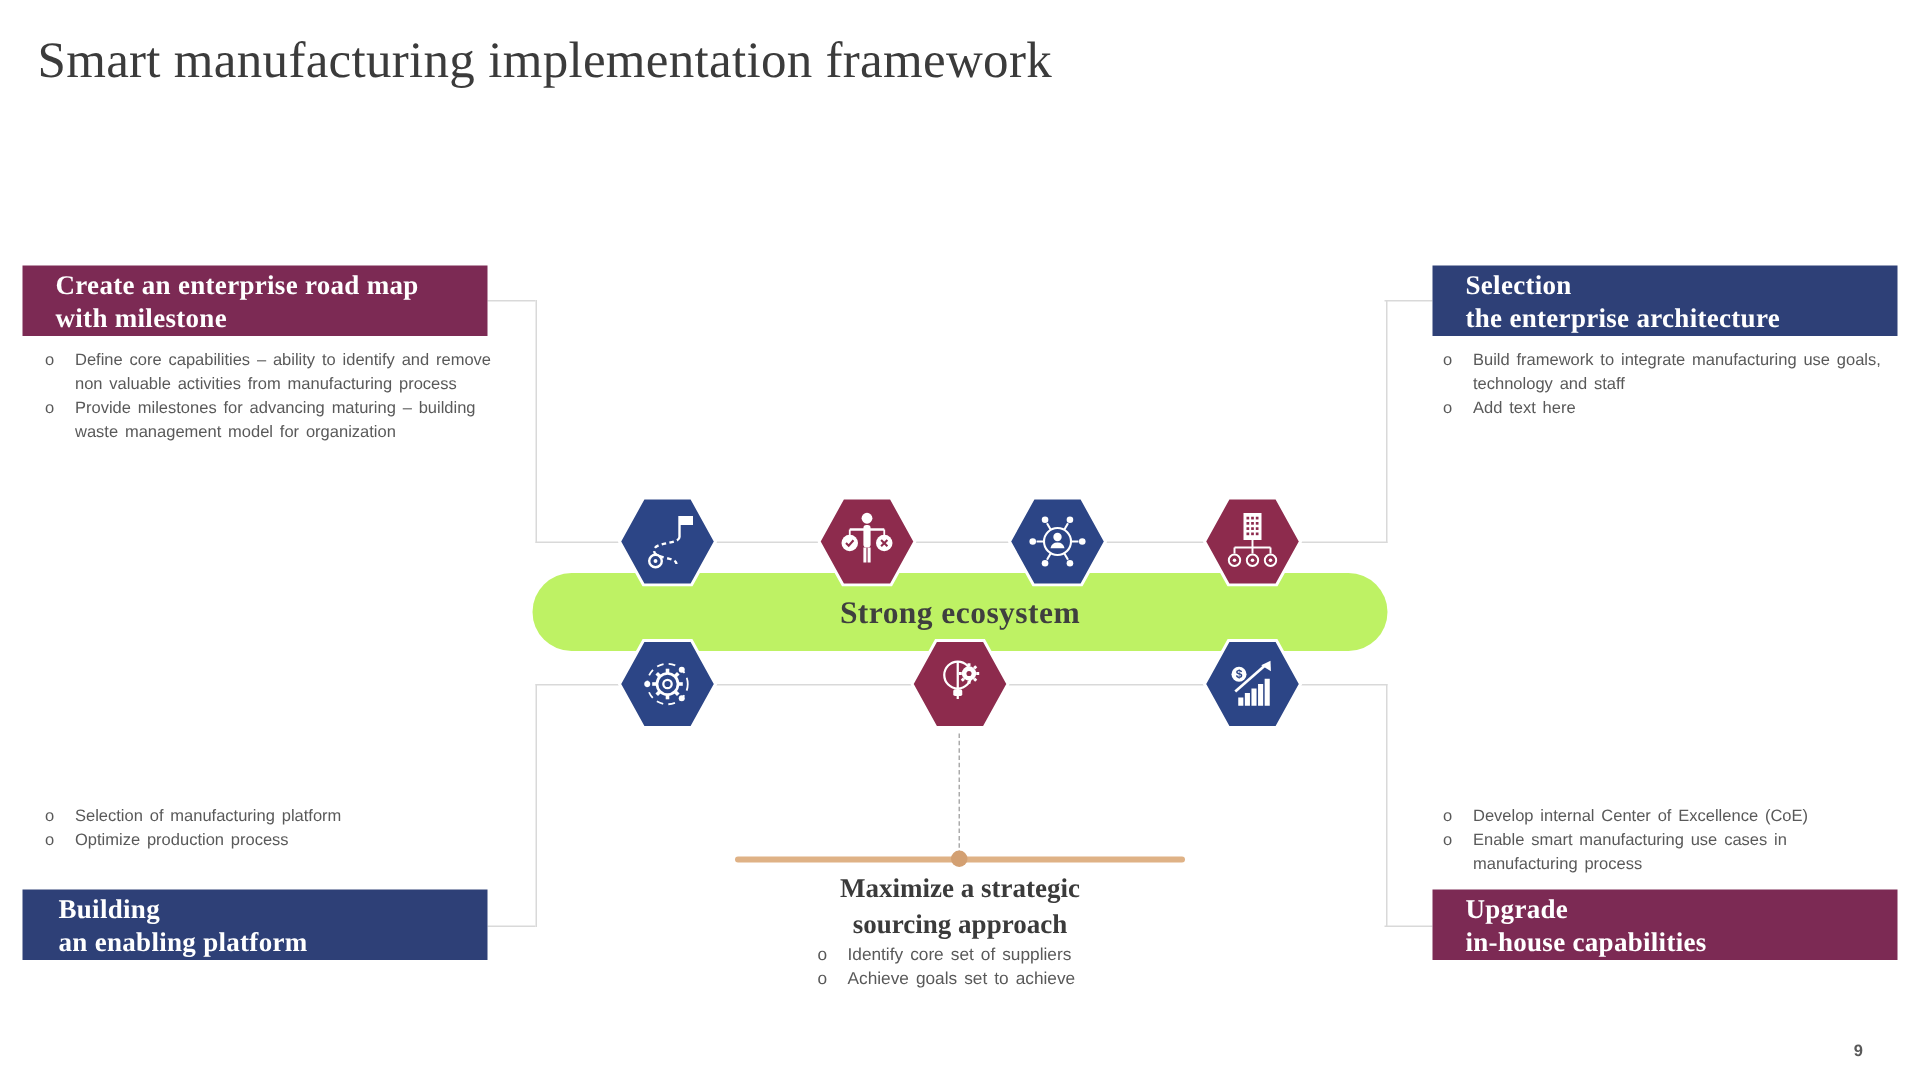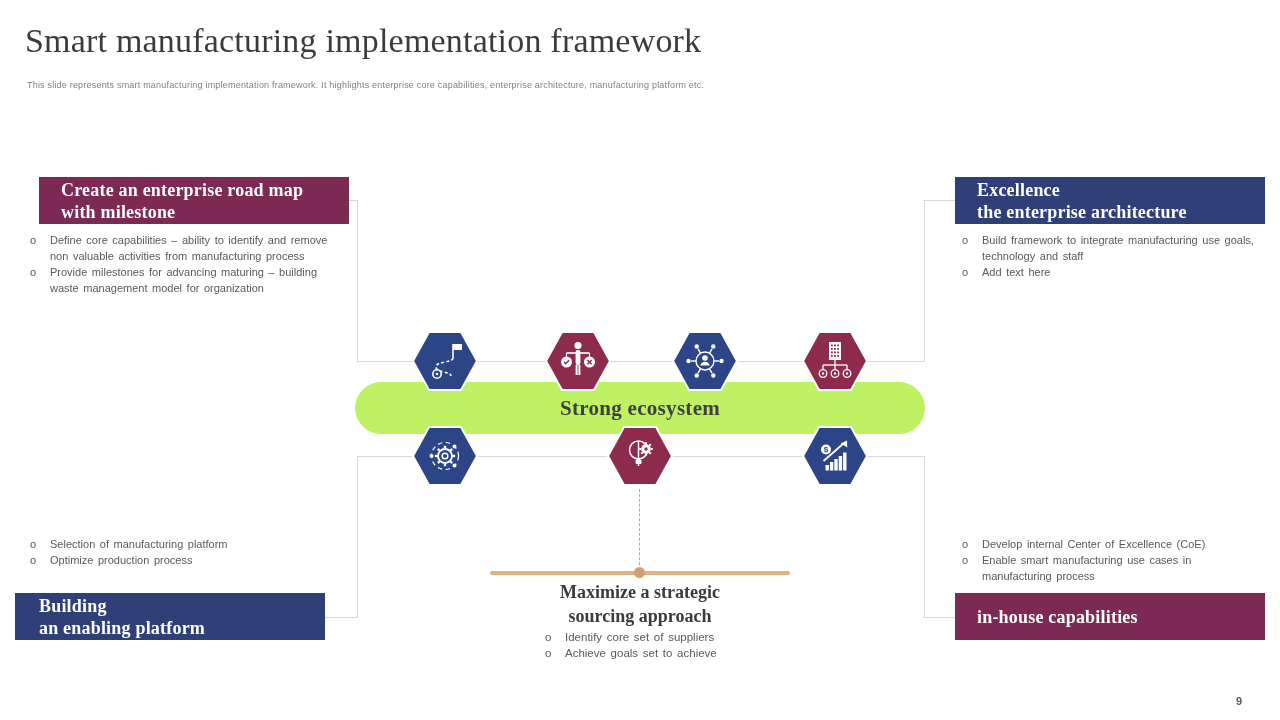--- a/index.html
+++ b/index.html
@@ -61,46 +61,45 @@
   
   .footer{position:absolute;left:0;top:697px;width:1280px;text-align:center;font-size:10.5px;color:#7f7f7f;}
   .pagenum{position:absolute;left:1222px;top:695px;width:20px;text-align:right;font-size:11px;font-weight:600;color:#595959;}
 </style>
 </head>
 <body>
 
 <div class="slide">
 
   <div class="title">Smart manufacturing implementation framework</div>
-  <div class="subtitle">This slide represents smart manufacturing implementation framework. It highlights enterprise core capabilities, enterprise architecture, manufacturing platform etc.</div>
 
   <div class="bracket-top"></div>
   <div class="bracket-bottom"></div>
   <div class="stub" style="left:325px;top:200px;"></div>
   <div class="stub" style="left:923px;top:200px;"></div>
   <div class="stub" style="left:325px;top:617px;"></div>
   <div class="stub" style="left:923px;top:617px;"></div>
 
-  <div class="hdr maroon" style="left:15px;top:177px;margin-left:24px;">
+  <div class="hdr maroon" style="left:15px;top:177px;">
     <span>Create an enterprise road map</span>
     <span>with milestone</span>
   </div>
   <div class="blist" style="left:30px;top:232px;width:298px;">
     <div class="brow">
       <span class="bm">o</span>
       <span class="bt">Define core capabilities – ability to identify and remove non valuable activities from manufacturing process</span>
     </div>
     <div class="brow">
       <span class="bm">o</span>
       <span class="bt">Provide milestones for advancing maturing – building waste management model for organization</span>
     </div>
   </div>
 
   <div class="hdr navy" style="left:955px;top:177px;">
-    <span>Excellence</span>
+    <span>Selection</span>
     <span>the enterprise architecture</span>
   </div>
   <div class="blist" style="left:962px;top:232px;width:292px;">
     <div class="brow">
       <span class="bm">o</span>
       <span class="bt">Build framework to integrate manufacturing use goals, technology and staff</span>
     </div>
     <div class="brow">
       <span class="bm">o</span>
       <span class="bt">Add text here</span>
@@ -126,20 +125,21 @@
     <div class="brow">
       <span class="bm">o</span>
       <span class="bt">Develop internal Center of Excellence (CoE)</span>
     </div>
     <div class="brow">
       <span class="bm">o</span>
       <span class="bt">Enable smart manufacturing use cases in manufacturing process</span>
     </div>
   </div>
   <div class="hdr maroon" style="left:955px;top:593px;">
+    <span>Upgrade</span>
     <span>in-house capabilities</span>
   </div>
 
   <div class="ribbon">
     <span>Strong ecosystem</span>
   </div>
 
   <div class="hexa" style="left:412px;top:331px;">
     <svg width="66" height="60" viewBox="0 0 66 60">
       <polygon points="17,1 49,1 65,30 49,59 17,59 1,30" fill="#2C4586" stroke="#fff" stroke-width="2"></polygon>

